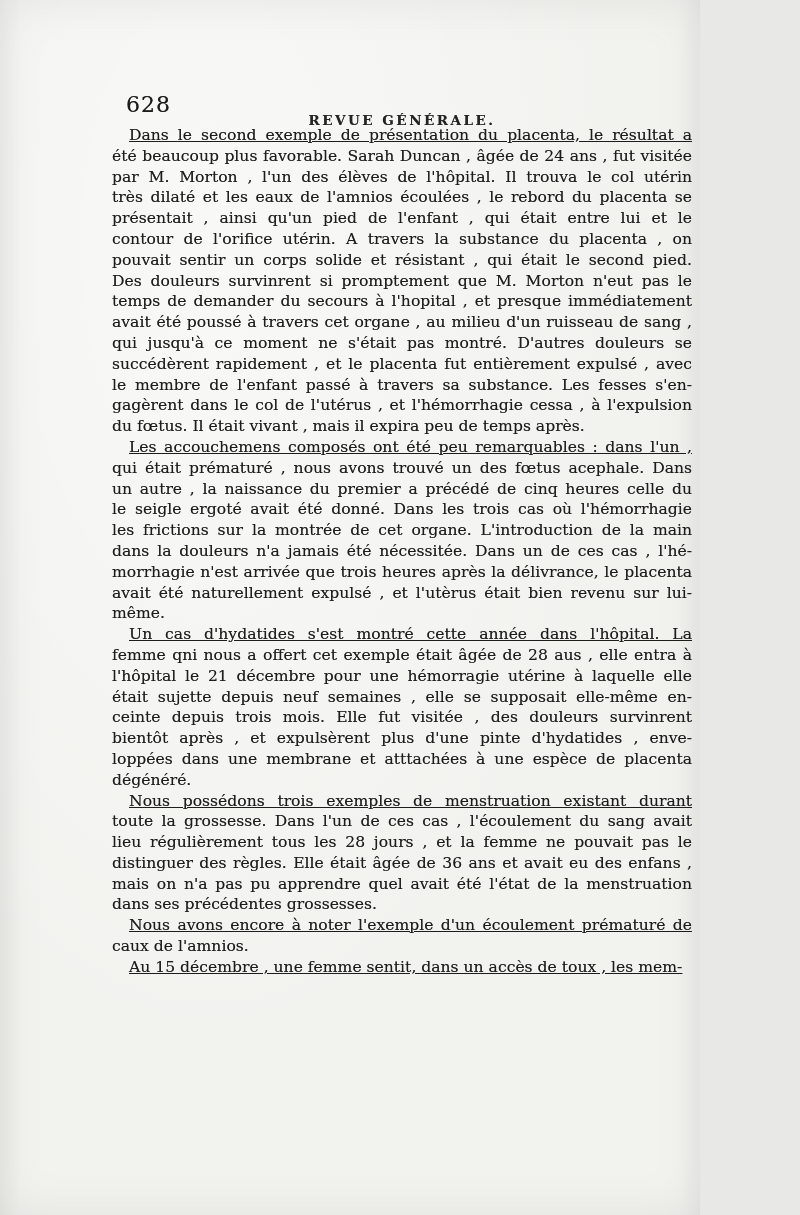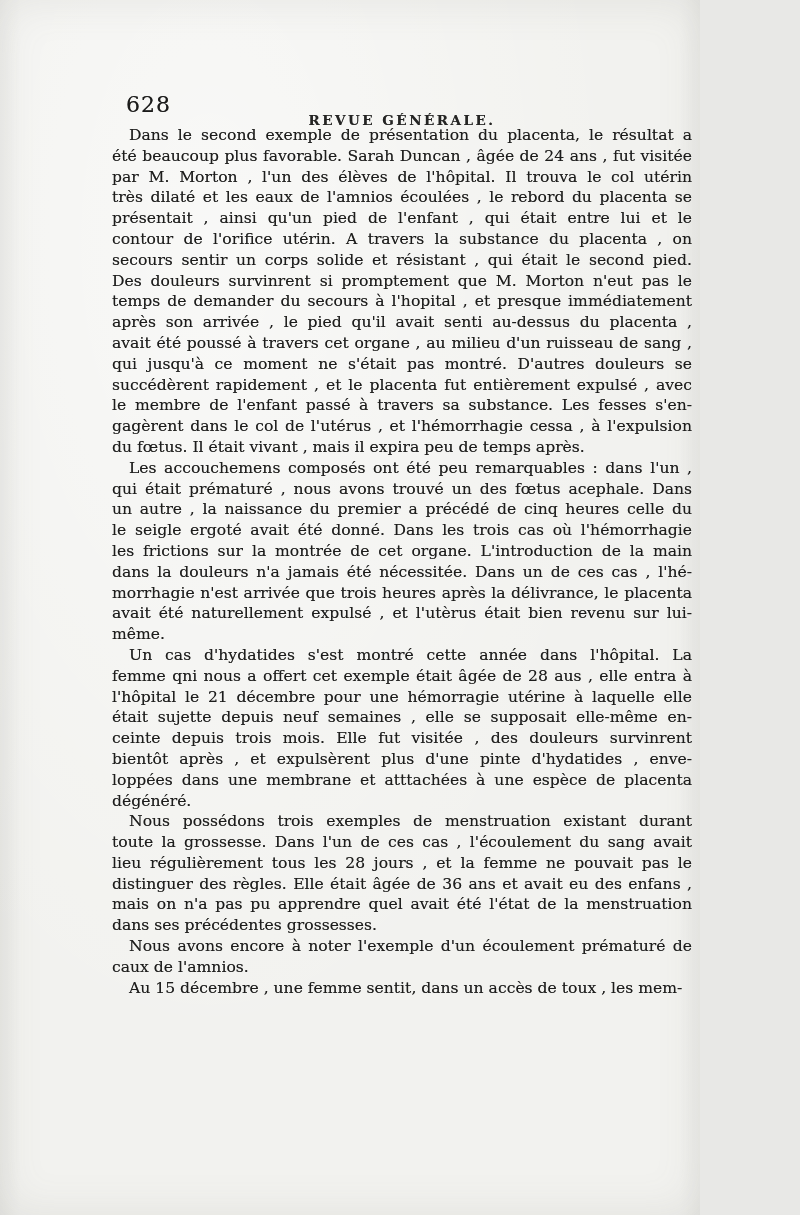--- a/index.html
+++ b/index.html
@@ -58,43 +58,42 @@
     text-shadow: 0 0 0.5px rgba(25,25,25,0.55);
   }
   .paragraph { margin: 0; }
   .line {
     text-align: justify;
     text-align-last: justify;
     white-space: normal;
     height: 20.8px;
     overflow: hidden;
   }
-  .line.first { text-indent: 17px; }
+  .line.first { text-indent: 17px; text-decoration: underline; }
   .line.last  { text-align-last: left; }
 </style>
 </head>
 <body>
 
 <div class="page">
   <div class="header-row">
     <span class="page-number">628</span>
     <span class="running-title">REVUE GÉNÉRALE.</span>
   </div>
   <div class="text-body">
       <div class="paragraph">
         <div class="line first">Dans le second exemple de présentation du placenta, le résultat a</div>
         <div class="line">été beaucoup plus favorable. Sarah Duncan , âgée de 24 ans , fut visitée</div>
         <div class="line">par M. Morton , l'un des élèves de l'hôpital. Il trouva le col utérin</div>
         <div class="line">très dilaté et les eaux de l'amnios écoulées , le rebord du placenta se</div>
         <div class="line">présentait , ainsi qu'un pied de l'enfant , qui était entre lui et le</div>
         <div class="line">contour de l'orifice utérin. A travers la substance du placenta , on</div>
-        <div class="line">secours sentir un corps solide et résistant , qui était le second pied.</div>
+        <div class="line">pouvait sentir un corps solide et résistant , qui était le second pied.</div>
         <div class="line">Des douleurs survinrent si promptement que M. Morton n'eut pas le</div>
         <div class="line">temps de demander du secours à l'hopital , et presque immédiatement</div>
-        <div class="line">après son arrivée , le pied qu'il avait senti au-dessus du placenta ,</div>
         <div class="line">avait été poussé à travers cet organe , au milieu d'un ruisseau de sang ,</div>
         <div class="line">qui jusqu'à ce moment ne s'était pas montré. D'autres douleurs se</div>
         <div class="line">succédèrent rapidement , et le placenta fut entièrement expulsé , avec</div>
         <div class="line">le membre de l'enfant passé à travers sa substance. Les fesses s'en-</div>
         <div class="line">gagèrent dans le col de l'utérus , et l'hémorrhagie cessa , à l'expulsion</div>
         <div class="line last">du fœtus. Il était vivant , mais il expira peu de temps après.</div>
       </div>
       <div class="paragraph">
         <div class="line first">Les accouchemens composés ont été peu remarquables : dans l'un ,</div>
         <div class="line">qui était prématuré , nous avons trouvé un des fœtus acephale. Dans</div>

